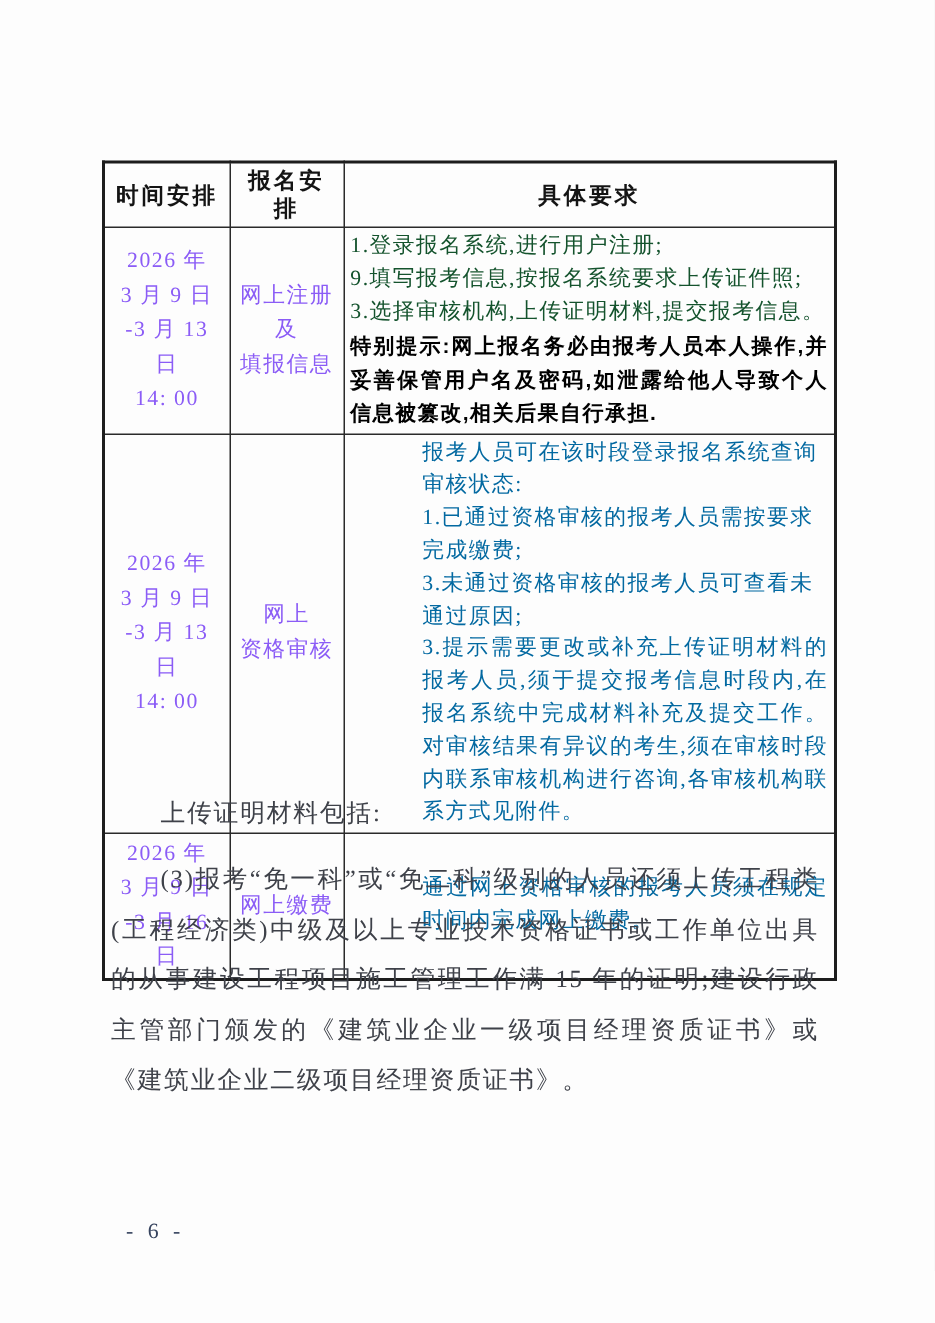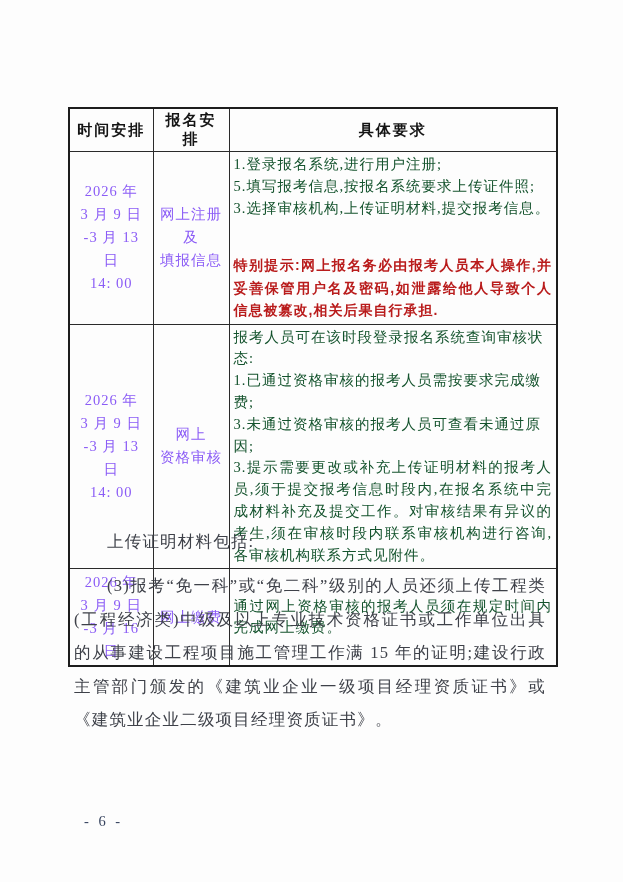--- a/index.html
+++ b/index.html
@@ -44,28 +44,27 @@
     color:#8b5cf6;
   }
   .time-cell div{line-height:23px;}
   .arr-cell div{line-height:23px;}
   .req-cell{
     vertical-align:middle;
     padding:2px 6px 2px 7px;
   }
   .req-cell div{line-height:21.8px;}
   .step-blue{color:#14532d;}
-  .intro-dark,.item-dark{color:#14532d;}
+  .intro-dark,.item-dark{color:#0369a1;margin-left:48px;}
   .note-black{
-    color:#b91c1c;font-weight:bold;
+    color:#000000;font-weight:bold;
     text-align:justify;
     font-family:"Liberation Sans","DejaVu Sans",sans-serif;
     font-size:14px;
     line-height:22.4px !important;
-    margin-top:35px;
   }
   .just{text-align:justify;}
   
   .body-text{
     position:absolute;left:63px;top:514px;
     width:494px;
     color:#3e4149;
     font-size:16.5px;
   }
   .body-text p{
@@ -108,21 +107,21 @@
           <div>-3 月 13 日</div>
           <div>14: 00</div>
         </td>
         <td class="arr-cell">
           <div>网上注册</div>
           <div>及</div>
           <div>填报信息</div>
         </td>
         <td class="req-cell">
           <div class="step-blue">1.登录报名系统,进行用户注册;</div>
-          <div class="step-blue">5.填写报考信息,按报名系统要求上传证件照;</div>
+          <div class="step-blue">9.填写报考信息,按报名系统要求上传证件照;</div>
           <div class="step-blue">3.选择审核机构,上传证明材料,提交报考信息。</div>
           <div class="note-black">特别提示:网上报名务必由报考人员本人操作,并妥善保管用户名及密码,如泄露给他人导致个人信息被篡改,相关后果自行承担.</div>
         </td>
       </tr>
       <tr class="r2">
         <td class="time-cell">
           <div>2026 年</div>
           <div>3 月 9 日</div>
           <div>-3 月 13 日</div>
           <div>14: 00</div>

